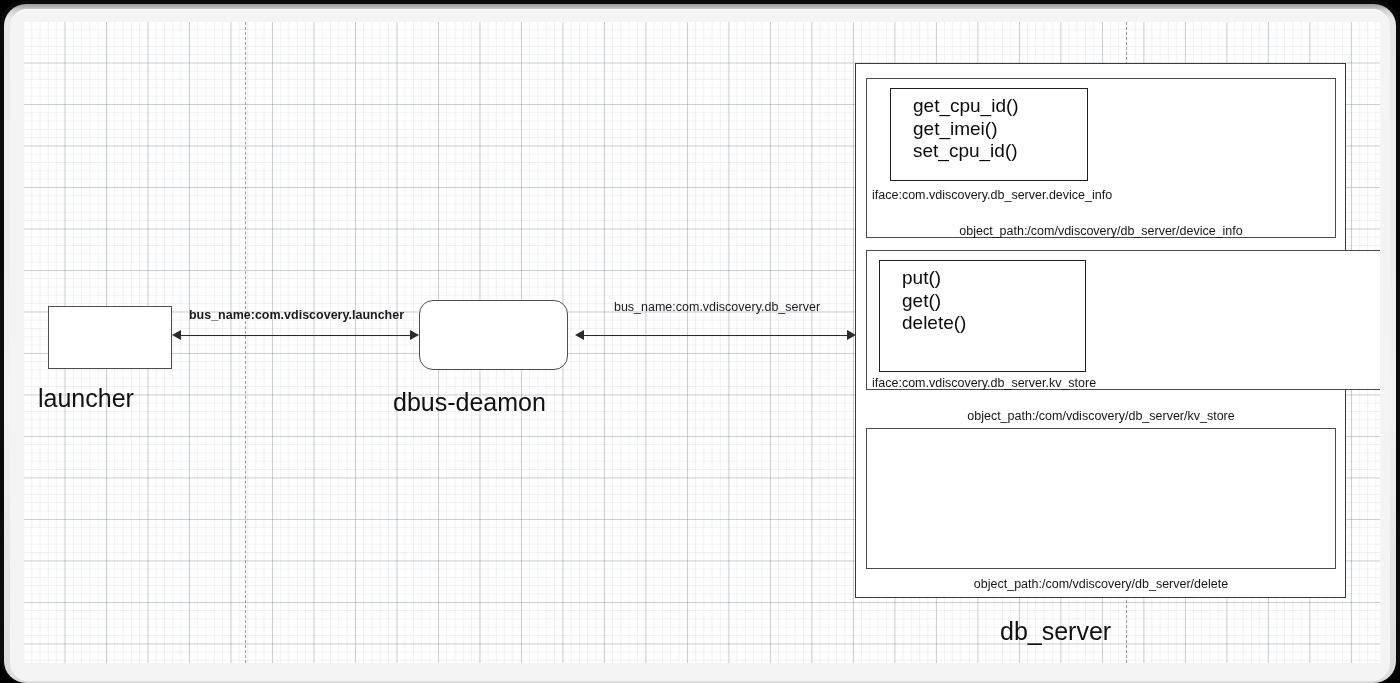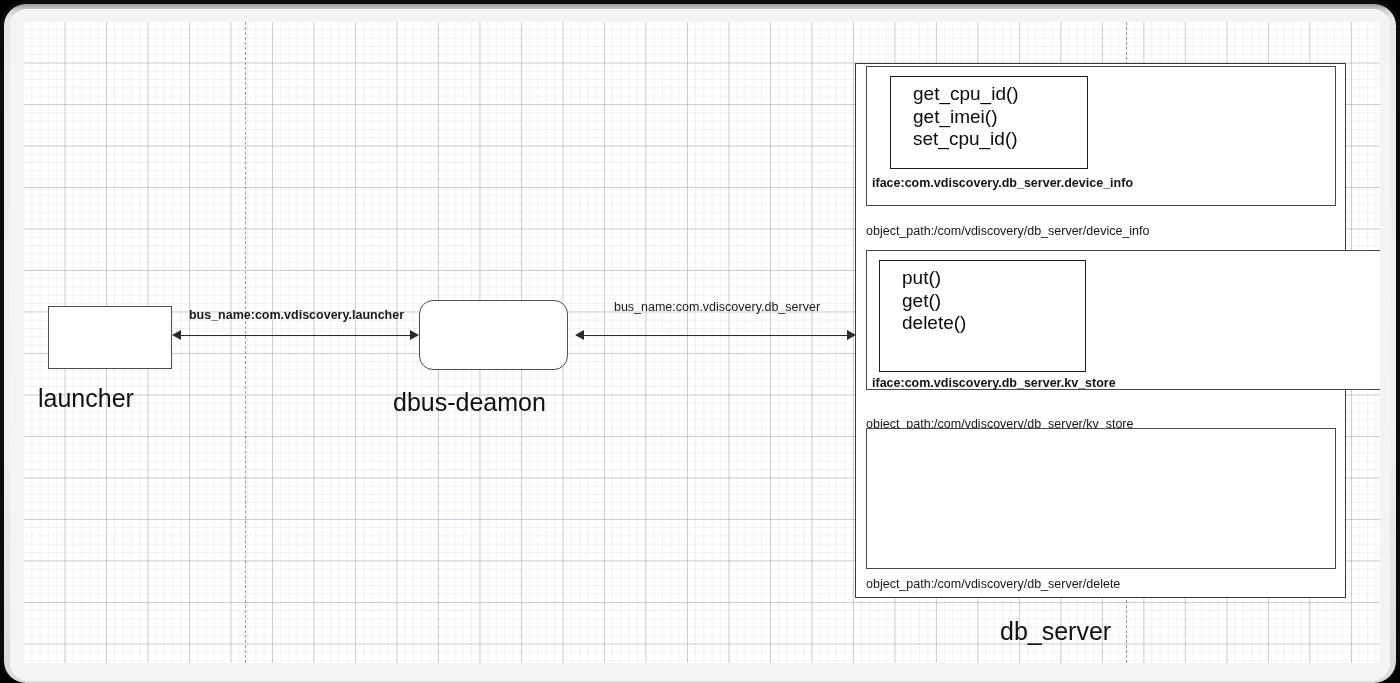--- a/index.html
+++ b/index.html
@@ -124,28 +124,27 @@
     font-size:19px;
     line-height:22.5px;
     color:#0a0a0a;
     white-space:nowrap;
   }
   .iface-label{
     position:absolute;
     font-size:12.5px;
     color:#151515;
     white-space:nowrap;
-    font-weight:bold;
   }
   .objpath-label{
     position:absolute;
     font-size:12.5px;
     color:#151515;
     white-space:nowrap;
-    text-align:left;
+    text-align:center;
   }
 </style>
 </head>
 <body>
 
 <div id="screen">
 
   <div class="bezel-outer"></div>
   <div class="bezel-mid"></div>
   <div class="bezel-inner"></div>
@@ -167,39 +166,39 @@
       <div class="arrow-head right" style="left:386px;top:308px;"></div>
       <div class="edge-label" style="left:150px;top:286px;width:245px;font-weight:bold;">bus_name:com.vdiscovery.launcher</div>
 
       <div class="edge-line" style="left:558px;top:313px;width:267px;"></div>
       <div class="arrow-head left" style="left:551px;top:308px;"></div>
       <div class="arrow-head right" style="left:823px;top:308px;"></div>
       <div class="edge-label" style="left:563px;top:278px;width:260px;">bus_name:com.vdiscovery.db_server</div>
 
       <div class="server-outer" style="left:831px;top:41px;width:491px;height:535px;">
 
-        <div class="iface-section" style="left:10px;top:2px;width:470px;height:140px;padding-left:16px;">
+        <div class="iface-section" style="left:10px;top:14px;width:470px;height:160px;padding-left:16px;">
           <div class="methods-box" style="left:23px;top:9px;width:198px;height:93px;">
             <div class="method">get_cpu_id()</div>
             <div class="method">get_imei()</div>
             <div class="method">set_cpu_id()</div>
           </div>
           <div class="iface-label" style="left:5px;top:109px;">iface:com.vdiscovery.db_server.device_info</div>
         </div>
         <div class="objpath-label" style="left:10px;top:160px;width:470px;">object_path:/com/vdiscovery/db_server/device_info</div>
 
         <div class="iface-section" style="left:10px;top:186px;width:516px;height:140px;">
           <div class="methods-box" style="left:12px;top:9px;width:207px;height:112px;">
             <div class="method">put()</div>
             <div class="method">get()</div>
             <div class="method">delete()</div>
           </div>
           <div class="iface-label" style="left:5px;top:125px;">iface:com.vdiscovery.db_server.kv_store</div>
         </div>
-        <div class="objpath-label" style="left:10px;top:345px;width:470px;margin-top:8px;">object_path:/com/vdiscovery/db_server/kv_store</div>
+        <div class="objpath-label" style="left:10px;top:345px;width:470px;">object_path:/com/vdiscovery/db_server/kv_store</div>
 
         <div class="iface-section" style="left:10px;top:364px;width:470px;height:141px;"></div>
         <div class="objpath-label" style="left:10px;top:513px;width:470px;">object_path:/com/vdiscovery/db_server/delete</div>
       </div>
 
       <div class="node-caption" style="left:976px;top:597px;width:200px;">db_server</div>
 
     </div>
   </div>
 </div>

